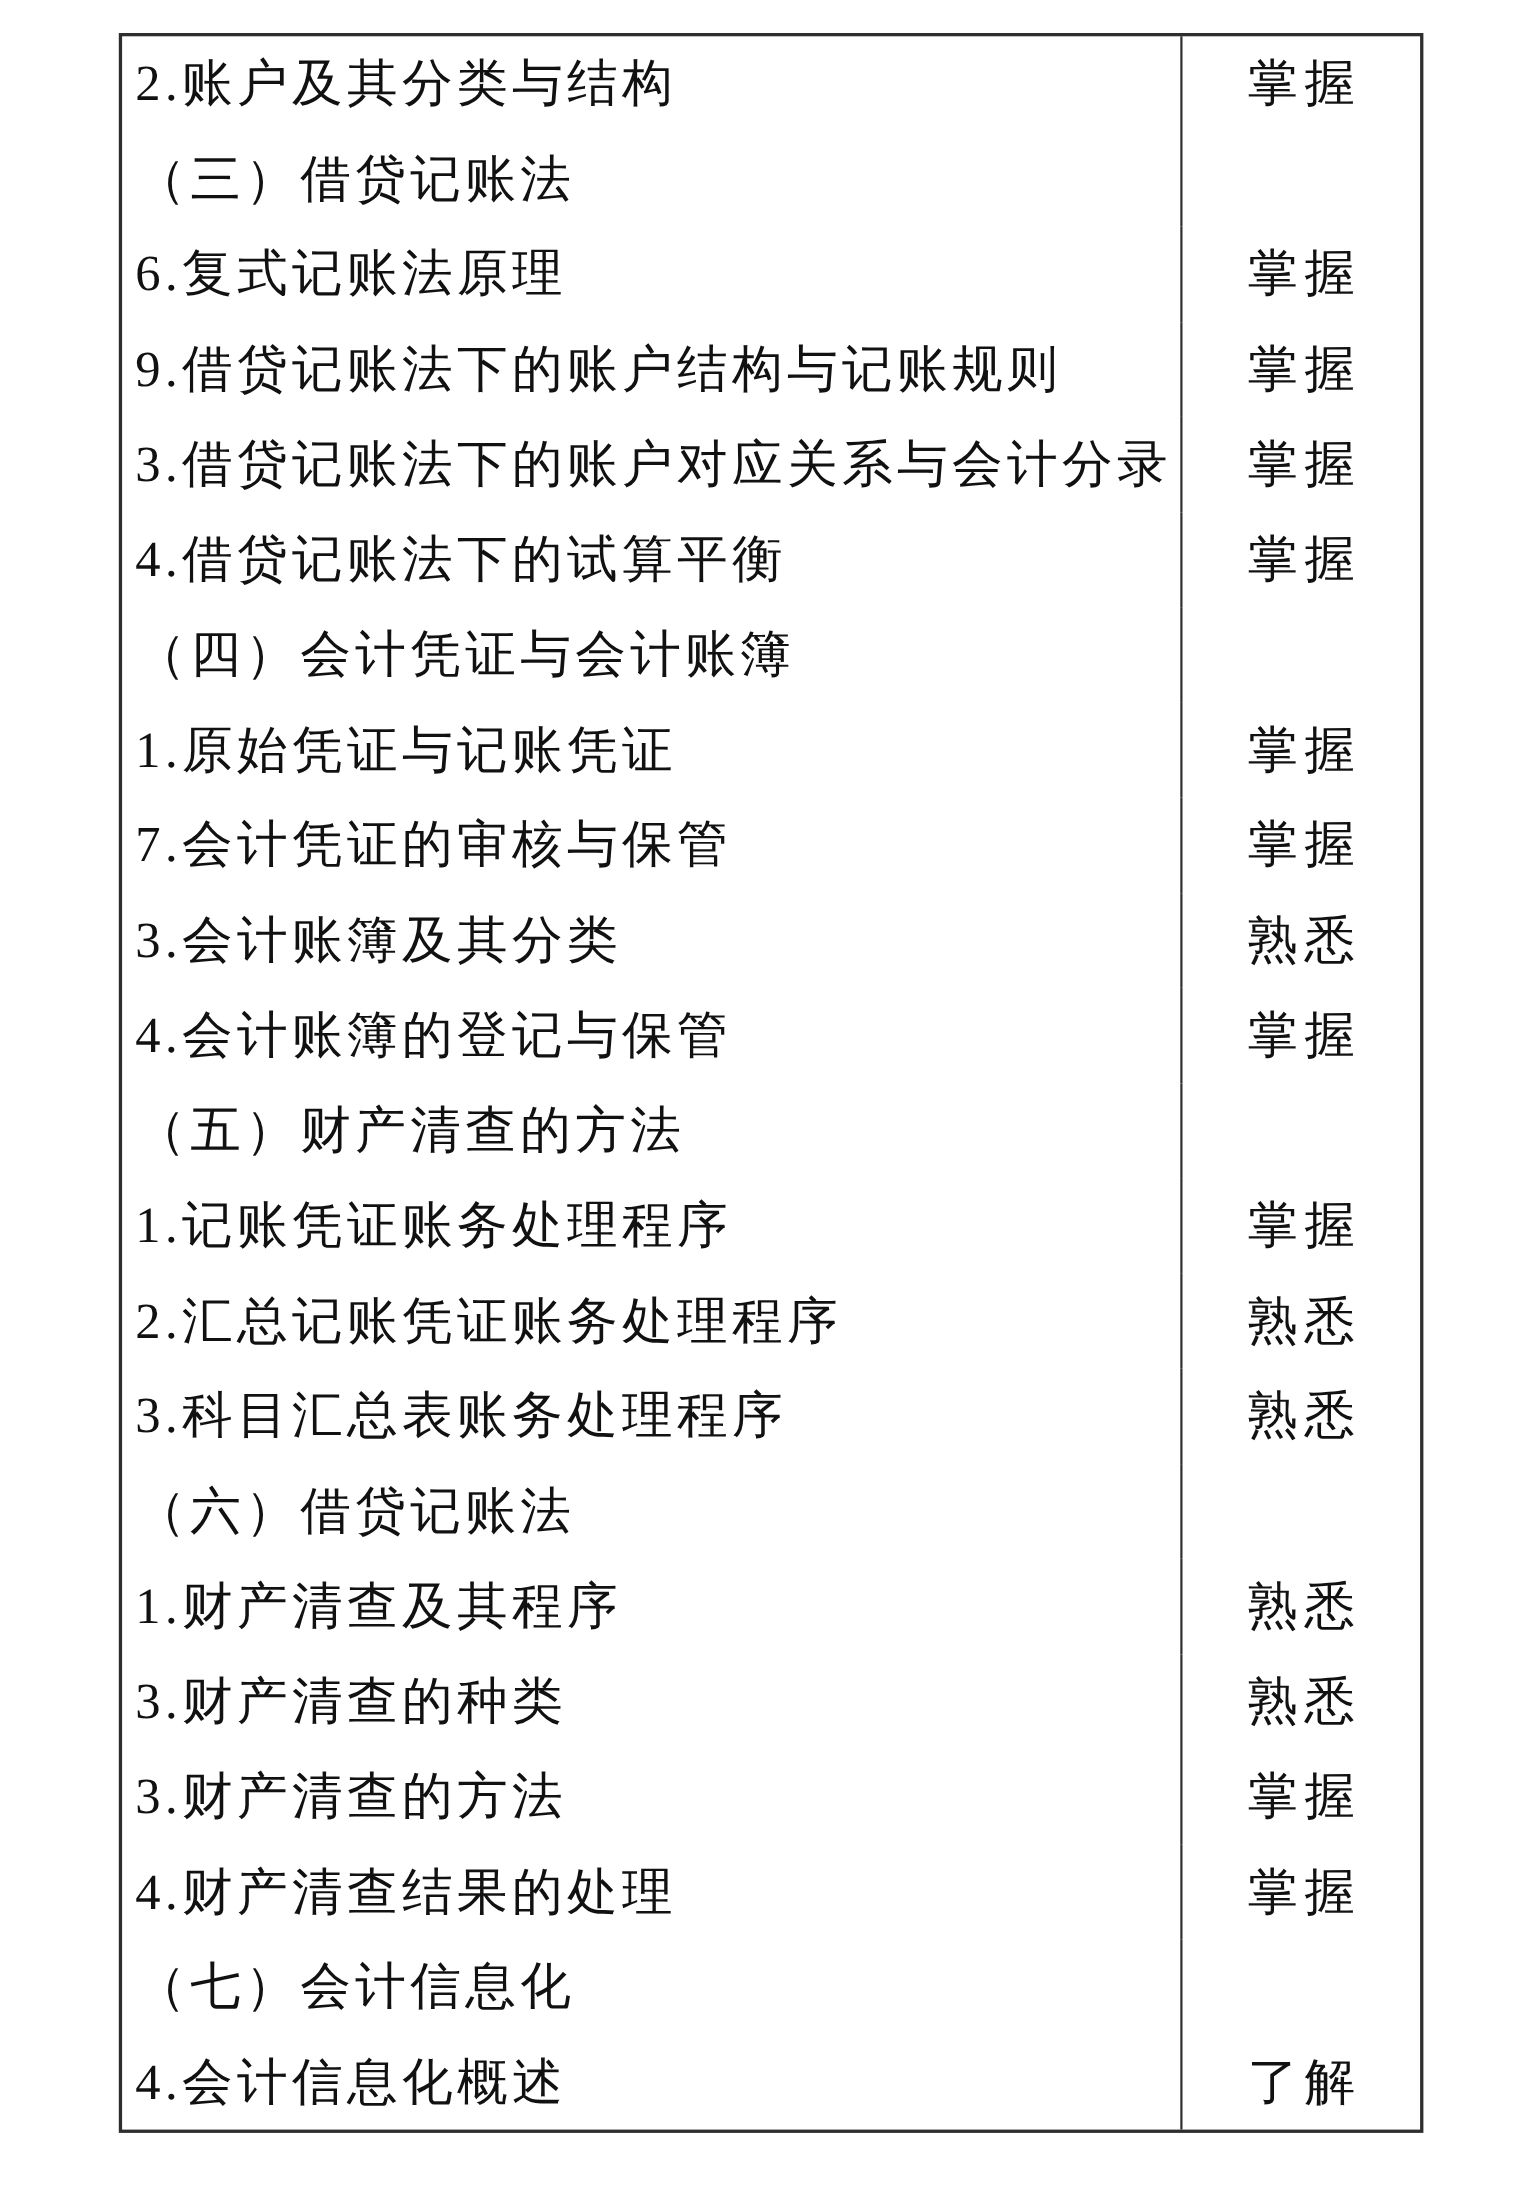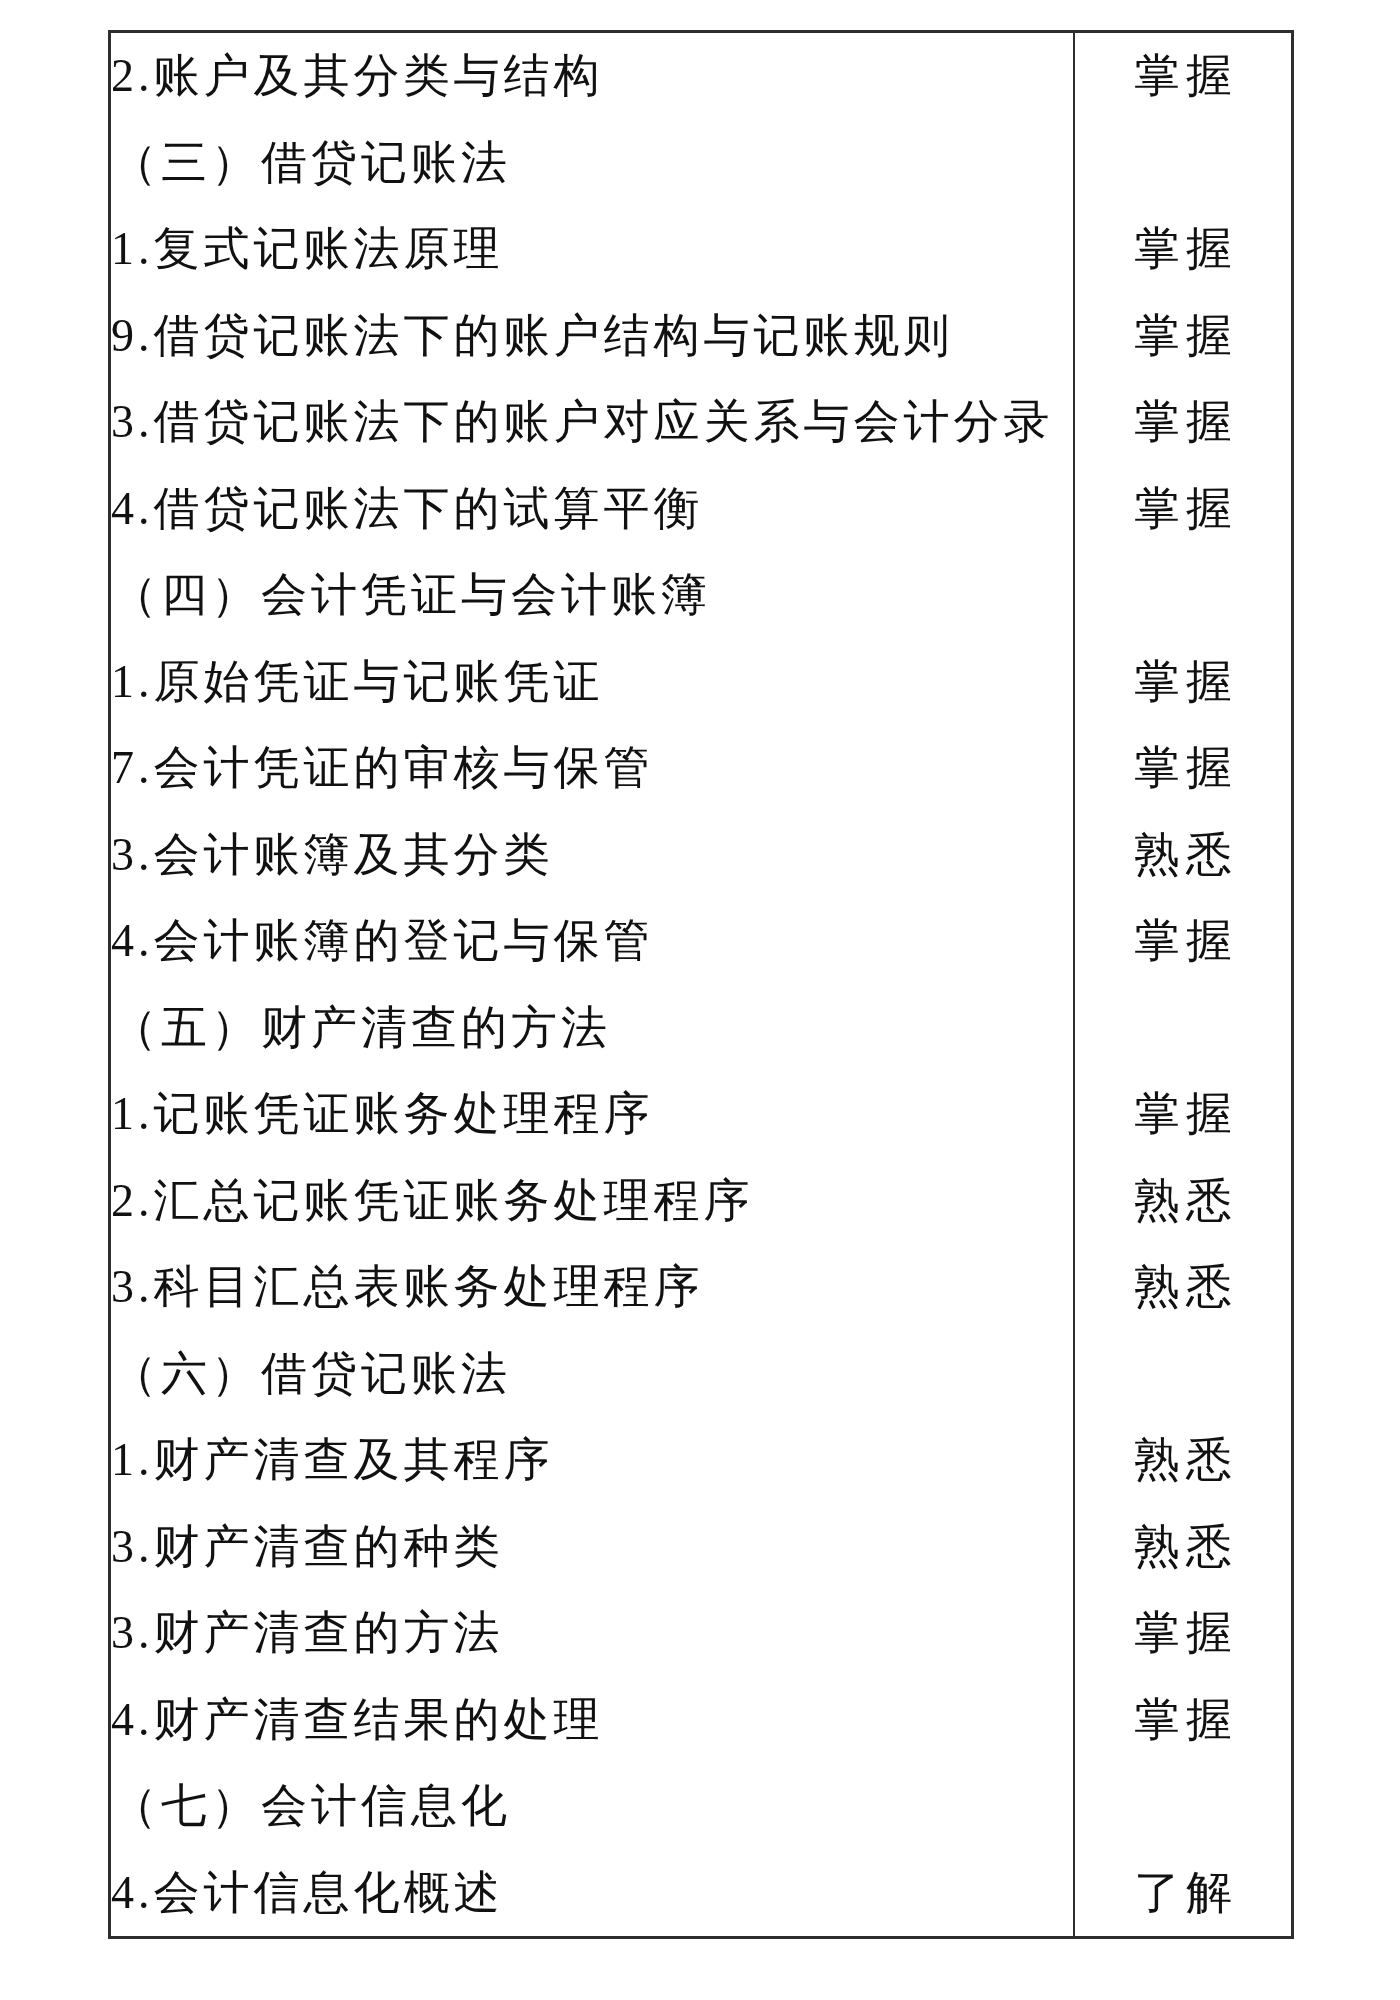--- a/index.html
+++ b/index.html
@@ -37,36 +37,37 @@
     align-items: center;
     font-size: 46px;
     line-height: 1;
     letter-spacing: 4px;
     white-space: nowrap;
     overflow: hidden;
   }
   .cell.topic {
     border-right: 2px solid #2e2e2e;
     justify-content: flex-start;
+    padding-left: 12px;
   }
   .cell.level {
     justify-content: center;
     letter-spacing: 6px;
     padding-left: 6px; 
   }
 </style>
 </head>
 <body>
 
 <div class="page">
   <div class="grade-table">
 
     <div class="trow"><div class="cell topic">2.账户及其分类与结构</div><div class="cell level">掌握</div></div>
     <div class="trow"><div class="cell topic">（三）借贷记账法</div><div class="cell level"></div></div>
-    <div class="trow"><div class="cell topic">1.复式记账法原理</div><div class="cell level">掌握</div></div>
+    <div class="trow"><div class="cell topic">6.复式记账法原理</div><div class="cell level">掌握</div></div>
     <div class="trow"><div class="cell topic">9.借贷记账法下的账户结构与记账规则</div><div class="cell level">掌握</div></div>
     <div class="trow"><div class="cell topic">3.借贷记账法下的账户对应关系与会计分录</div><div class="cell level">掌握</div></div>
     <div class="trow"><div class="cell topic">4.借贷记账法下的试算平衡</div><div class="cell level">掌握</div></div>
     <div class="trow"><div class="cell topic">（四）会计凭证与会计账簿</div><div class="cell level"></div></div>
     <div class="trow"><div class="cell topic">1.原始凭证与记账凭证</div><div class="cell level">掌握</div></div>
     <div class="trow"><div class="cell topic">7.会计凭证的审核与保管</div><div class="cell level">掌握</div></div>
     <div class="trow"><div class="cell topic">3.会计账簿及其分类</div><div class="cell level">熟悉</div></div>
     <div class="trow"><div class="cell topic">4.会计账簿的登记与保管</div><div class="cell level">掌握</div></div>
     <div class="trow"><div class="cell topic">（五）财产清查的方法</div><div class="cell level"></div></div>
     <div class="trow"><div class="cell topic">1.记账凭证账务处理程序</div><div class="cell level">掌握</div></div>

